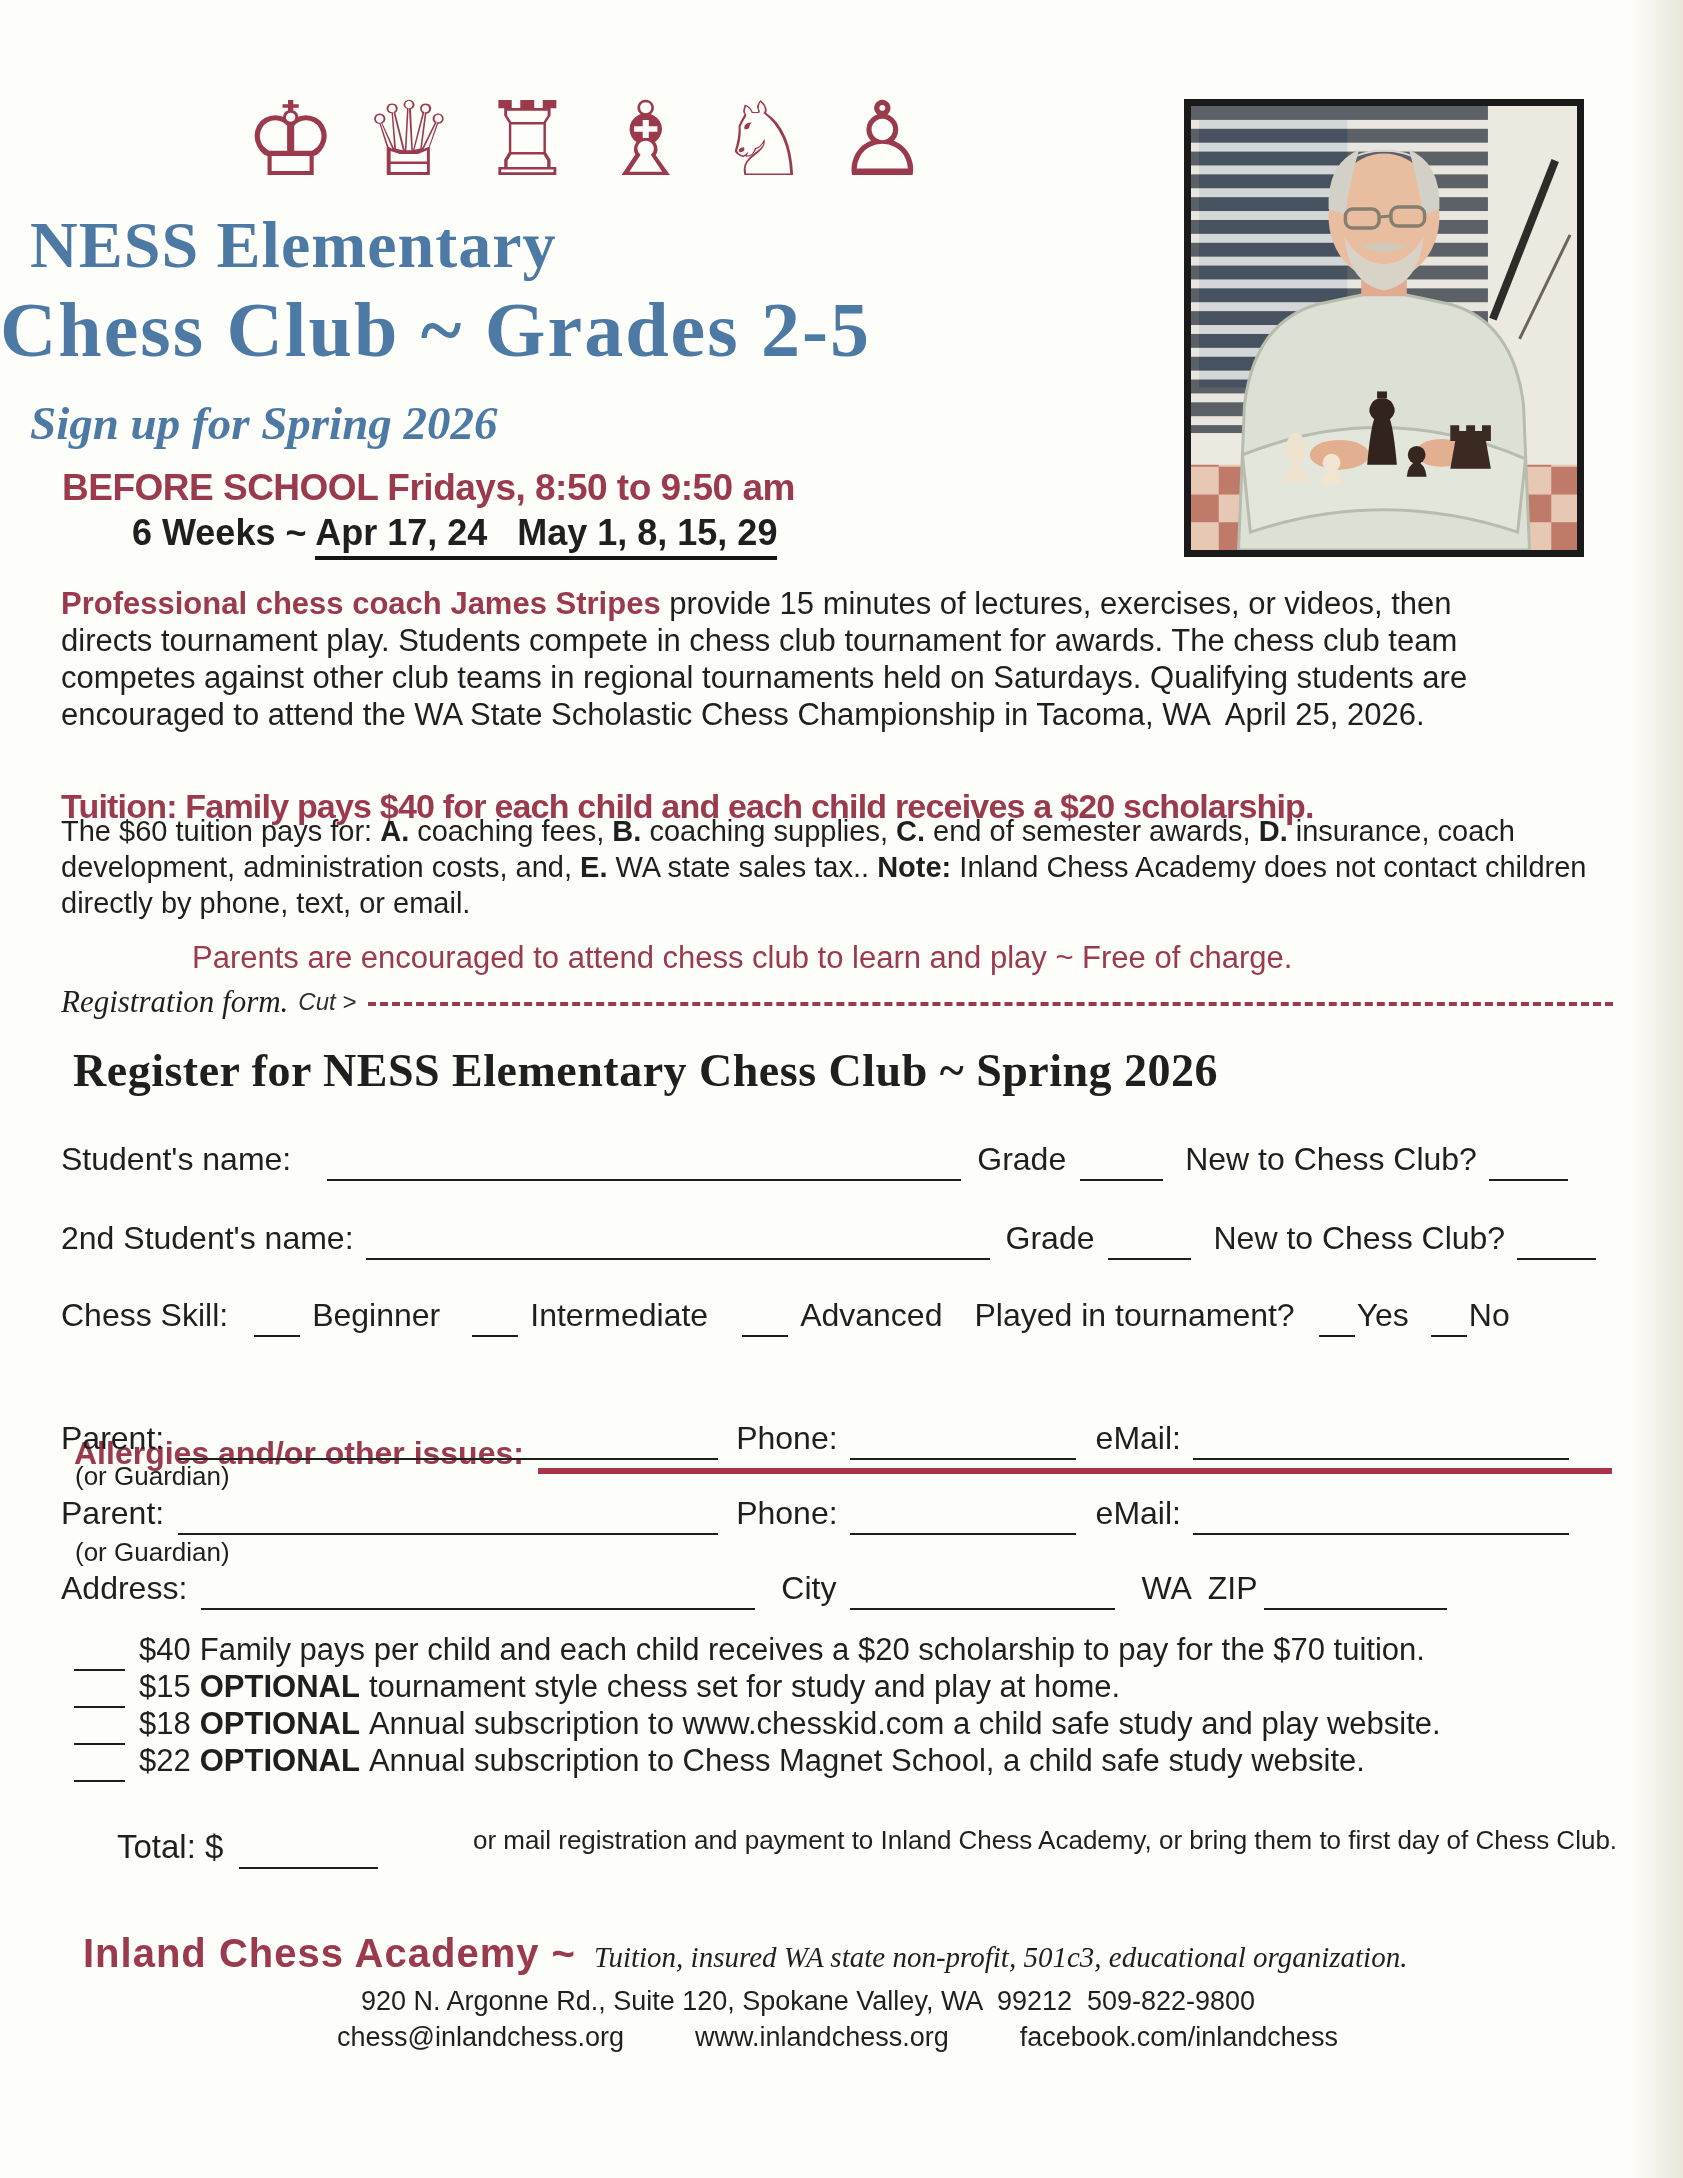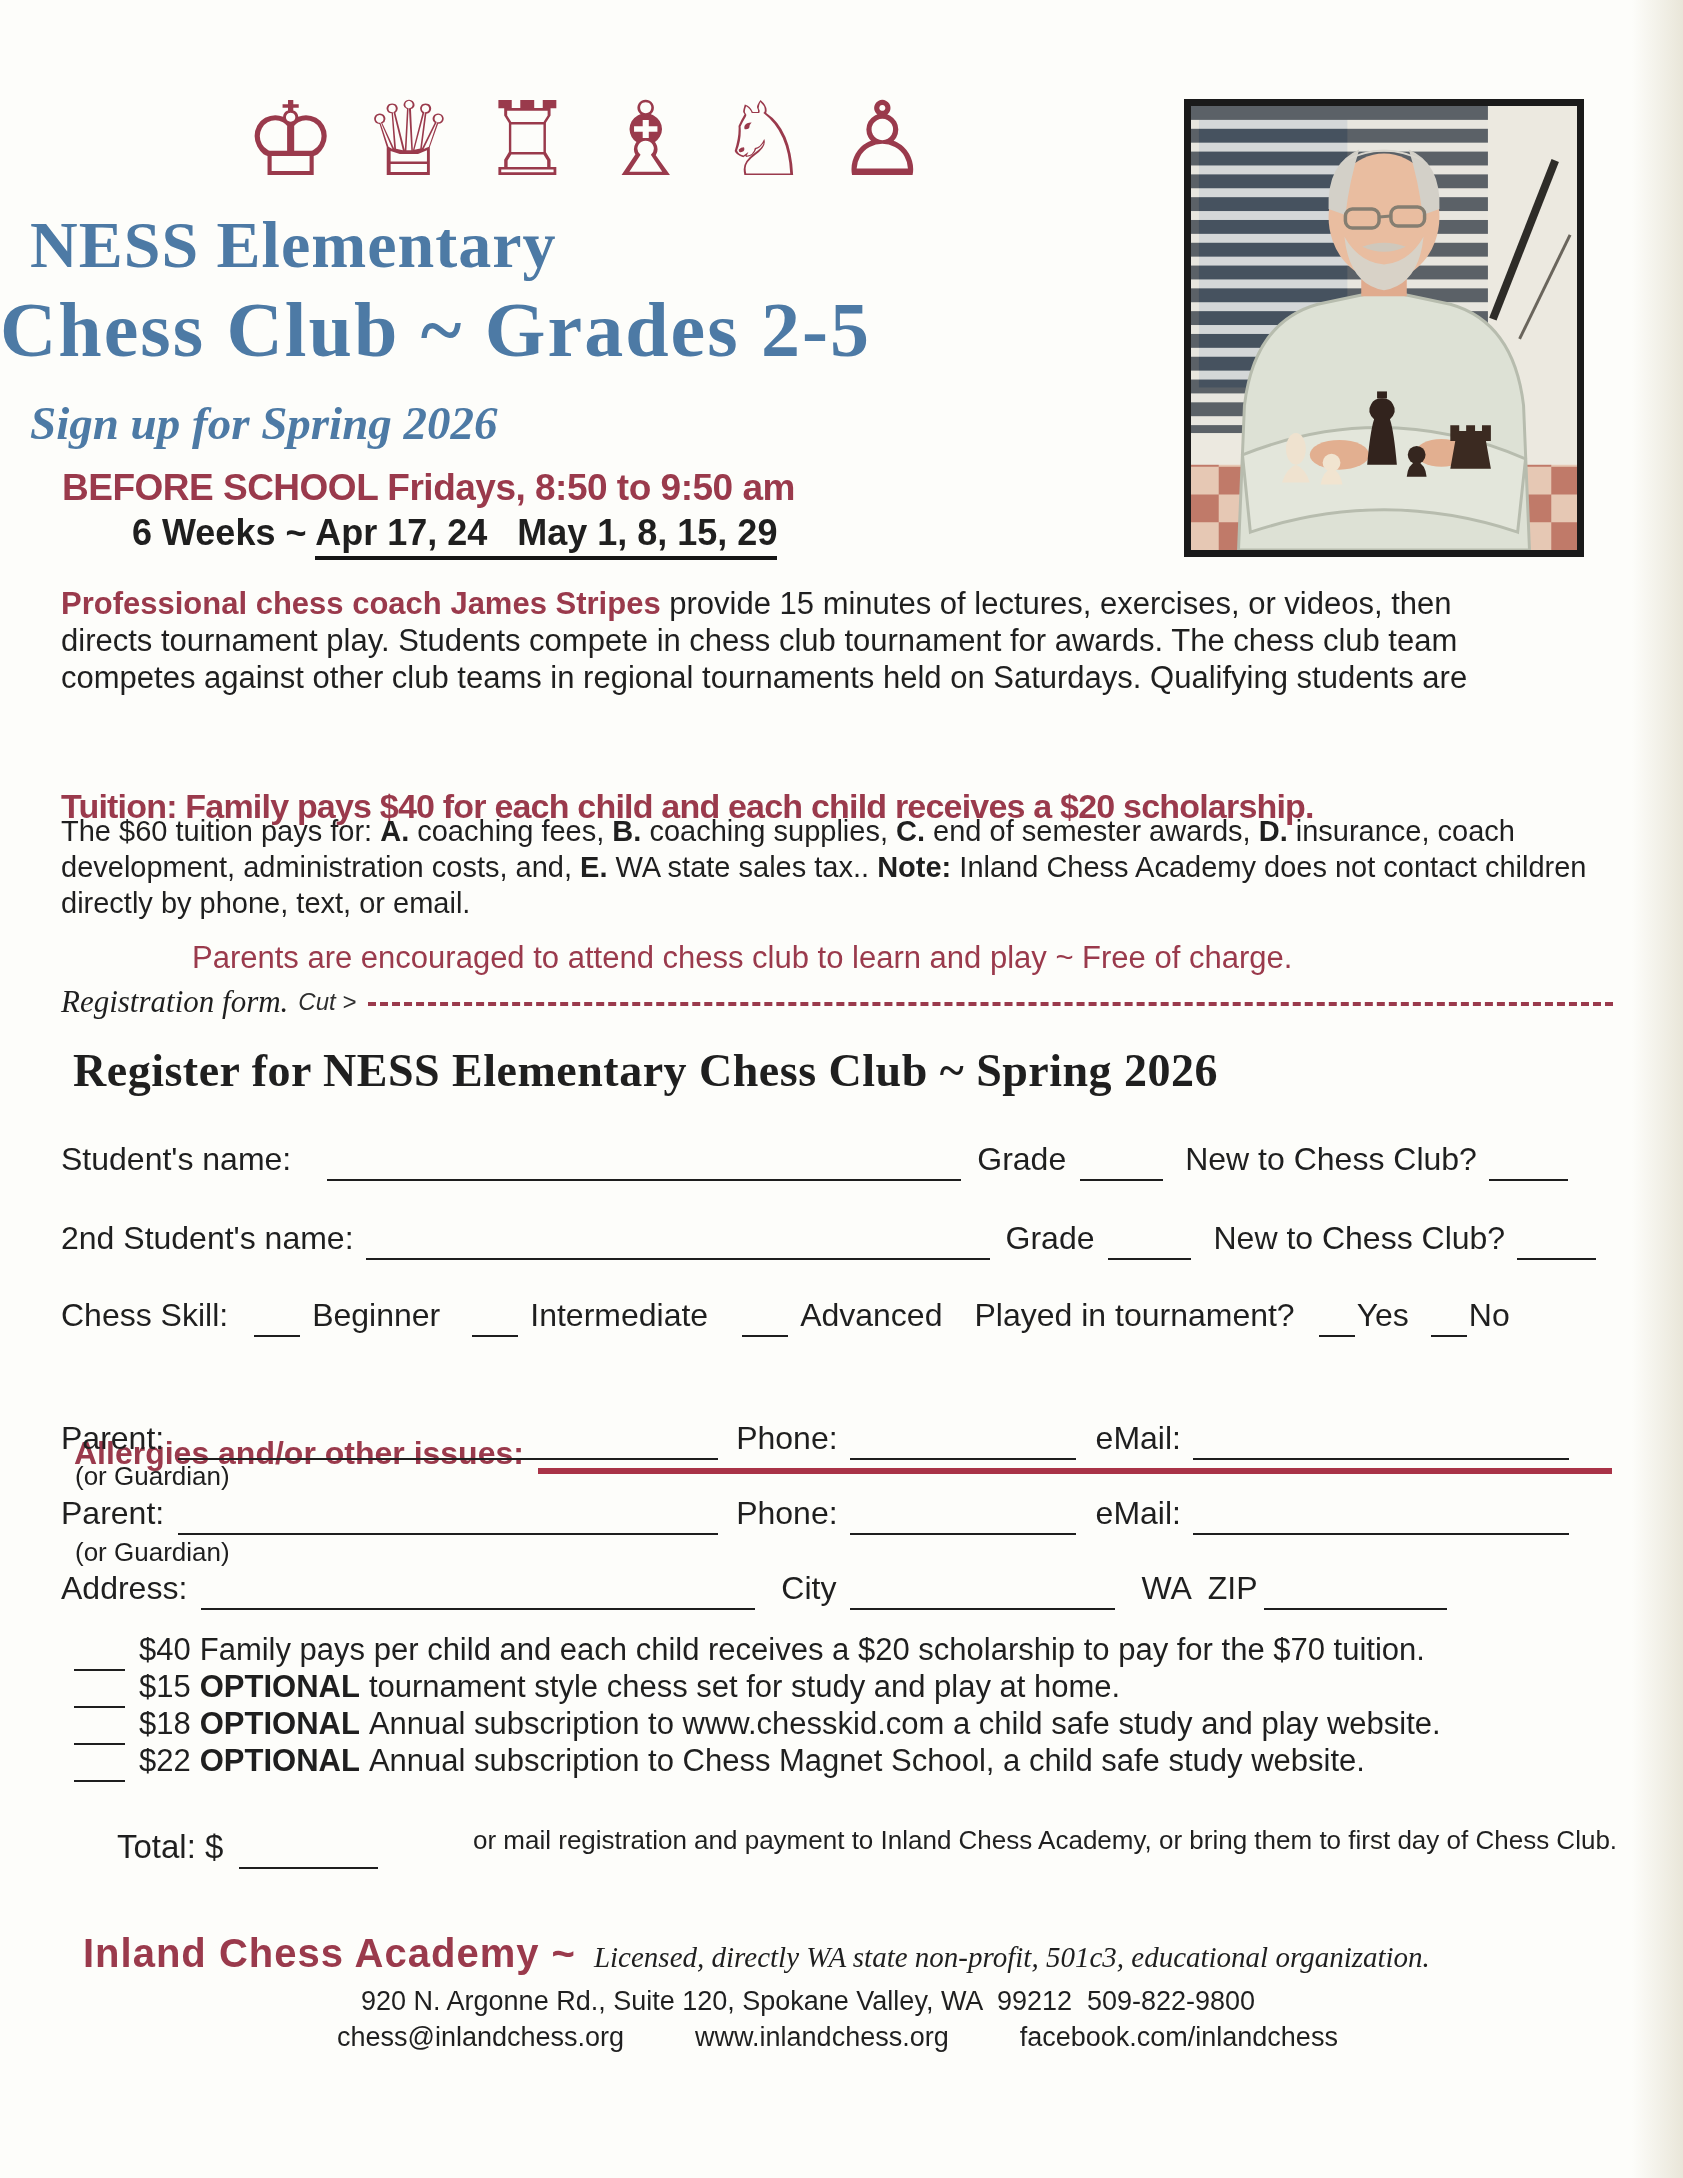--- a/index.html
+++ b/index.html
@@ -142,20 +142,21 @@
       <path d="M131 382 q2 -13 11 -17 q9 4 11 17 Z" fill="#f1e4d0"></path>
       <ellipse cx="106" cy="346" rx="10" ry="16" fill="#efe2cf"></ellipse>
       <path d="M92 380 q4 -14 14 -18 q10 4 14 18 Z" fill="#efe2cf"></path>
     </svg>
   </div>
 
   <div class="abs intro">
     <div class="line"><span class="b maroon" data-bind="intro.lead">Professional chess coach James Stripes</span><span data-bind="intro.line1_rest"> provide 15 minutes of lectures, exercises, or videos, then</span></div>
     <div class="line" data-bind="intro.line2">directs tournament play. Students compete in chess club tournament for awards. The chess club team</div>
     <div class="line" data-bind="intro.line3">competes against other club teams in regional tournaments held on Saturdays. Qualifying students are</div>
+    <div class="line" data-bind="intro.line4">encouraged to attend the WA State Scholastic Chess Championship in Tacoma, WA  April 25, 2026.</div>
   </div>
 
   <div class="abs tuition-head b maroon" data-bind="tuition.heading">Tuition: Family pays $40 for each child and each child receives a $20 scholarship.</div>
   <div class="abs tuition-body">
     <div class="line"><span data-bind="tuition.l1.0">The $60 tuition pays for: </span><span class="b" data-bind="tuition.l1.1">A.</span><span data-bind="tuition.l1.2"> coaching fees, </span><span class="b" data-bind="tuition.l1.3">B.</span><span data-bind="tuition.l1.4"> coaching supplies, </span><span class="b" data-bind="tuition.l1.5">C.</span><span data-bind="tuition.l1.6"> end of semester awards, </span><span class="b" data-bind="tuition.l1.7">D.</span><span data-bind="tuition.l1.8"> insurance, coach</span></div>
     <div class="line"><span data-bind="tuition.l2.0">development, administration costs, and, </span><span class="b" data-bind="tuition.l2.1">E.</span><span data-bind="tuition.l2.2"> WA state sales tax.. </span><span class="b" data-bind="tuition.l2.3">Note:</span><span data-bind="tuition.l2.4"> Inland Chess Academy does not contact children</span></div>
     <div class="line" data-bind="tuition.l3">directly by phone, text, or email.</div>
   </div>
   <div class="abs parents maroon" data-bind="tuition.parents_note">Parents are encouraged to attend chess club to learn and play ~ Free of charge.</div>
 
@@ -262,21 +263,21 @@
   <div class="abs total-row">
     <span data-bind="total.label">Total: $</span>
     <span class="bl" style="width:139px;margin-left:16px;"></span>
   </div>
   <div class="abs total-notes">
     <div class="line" data-bind="total.note2">or mail registration and payment to Inland Chess Academy, or bring them to first day of Chess Club.</div>
   </div>
 
   <div class="abs footer-org">
     <span class="org-name" data-bind="footer.org">Inland Chess Academy ~</span>
-    <span class="org-desc serif i" data-bind="footer.desc">Licensed, directly WA state non-profit, 501c3, educational organization.</span>
+    <span class="org-desc serif i" data-bind="footer.desc">Tuition, insured WA state non-profit, 501c3, educational organization.</span>
   </div>
   <div class="abs footer-addr" data-bind="footer.address">920 N. Argonne Rd., Suite 120, Spokane Valley, WA  99212  509-822-9800</div>
   <div class="abs footer-contact">
     <span data-bind="footer.email">chess@inlandchess.org</span>
     <span class="gap" data-bind="footer.web">www.inlandchess.org</span>
     <span class="gap" data-bind="footer.facebook">facebook.com/inlandchess</span>
   </div>
 
 </div>
 

